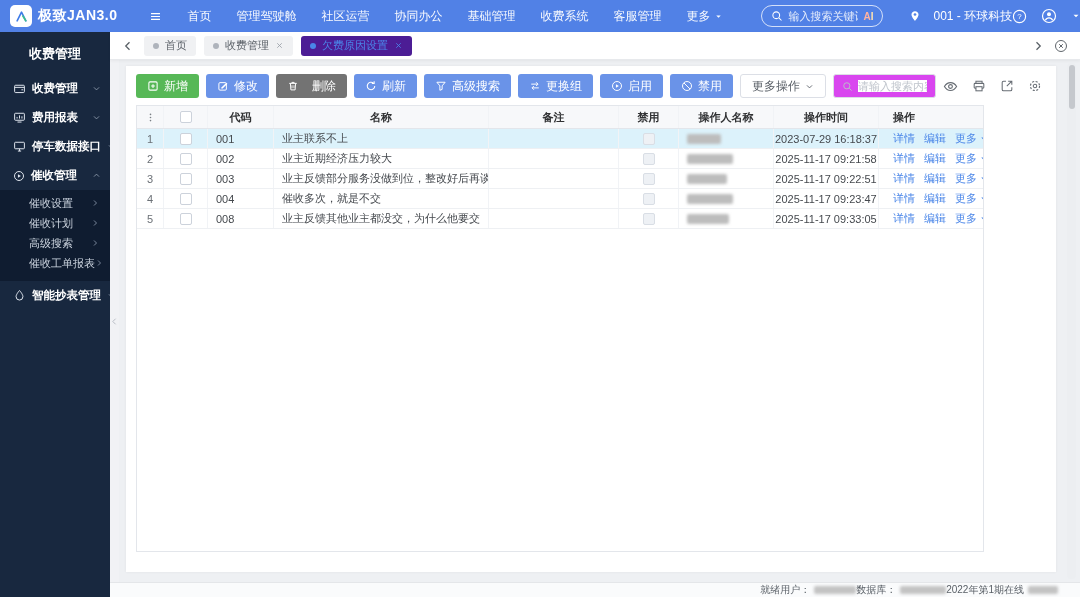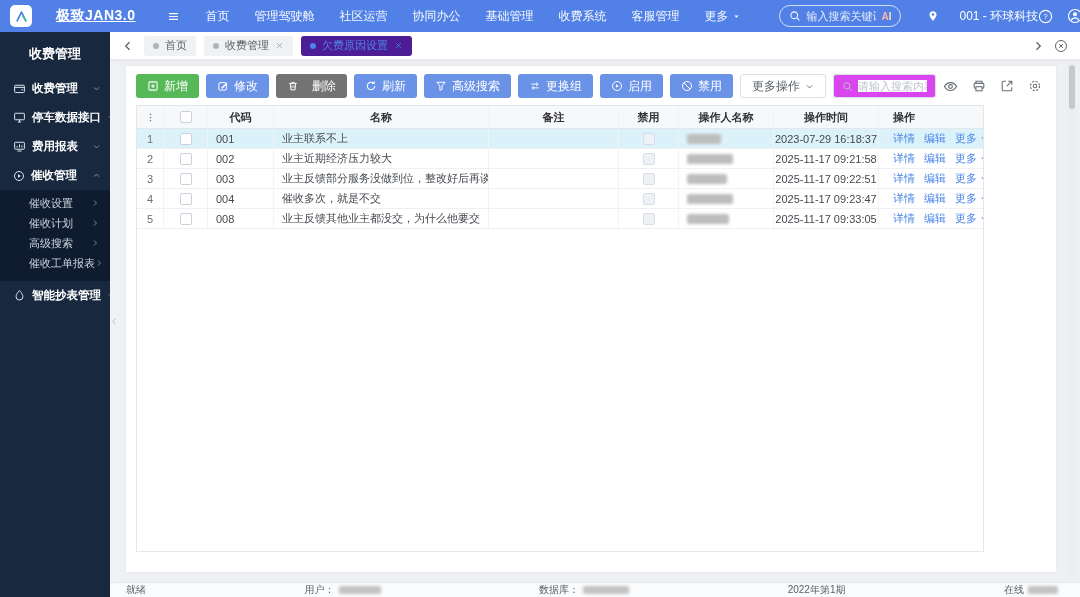--- a/index.html
+++ b/index.html
@@ -2,32 +2,32 @@
 <html><head>
 <meta charset="utf-8">
 <style>
   * { box-sizing: border-box; margin: 0; padding: 0; }
   html,body { background:#d8dbe0; }
   body { font-family: "Liberation Sans", "DejaVu Sans", sans-serif; }
   .app { width:1080px; height:597px; position:relative; overflow:hidden; background:#eef0f3; }
 
   
   .topbar { height:32px; background:#5181e6; display:flex; align-items:center; padding:0 14px 0 10px; color:#fff; }
-  .logo { display:flex; align-items:center; gap:24px; cursor:pointer;text-decoration:underline; }
+  .logo { display:flex; align-items:center; gap:6px; cursor:pointer; }
   .logo-box { width:22px; height:22px; background:#fff; border-radius:5px; display:flex; align-items:center; justify-content:center; }
   .logo-box svg { width:15px; height:15px; display:block; }
   .logo-text { font-size:14px; font-weight:bold; letter-spacing:.5px; white-space:nowrap; }
   .topbar-menu { display:flex; align-items:center; gap:25px; margin-left:32px; font-size:12px; white-space:nowrap; }
   .tmenu-item { cursor:pointer; display:flex; align-items:center; gap:4px; opacity:.96; }
   .topbar-search { margin-left:38px; width:142px; height:22px; border:1px solid rgba(255,255,255,.75); border-radius:11px; display:flex; align-items:center; padding:0 9px; gap:5px; }
   .topbar-search input { flex:1; width:70px; background:transparent; border:0; outline:0; font-size:11px; color:#fff; }
   .topbar-search input::placeholder { color:rgba(255,255,255,.85); }
   .ai-mark { font-size:10px; font-weight:bold; letter-spacing:0; }
   .ai-mark b { color:#ffb3a0; } .ai-mark i { font-style:normal; color:#ffe2b0; }
-  .topbar-org { margin-left:26px; display:flex; align-items:center; gap:20px; font-size:12px; cursor:pointer; white-space:nowrap; }
+  .topbar-org { margin-left:26px; display:flex; align-items:center; gap:12px; font-size:12px; cursor:pointer; white-space:nowrap; }
   .topbar-right { margin-left:auto; display:flex; align-items:center; gap:14px; }
   .ic { display:inline-flex; align-items:center; justify-content:center; }
   .ic svg { display:block; }
 
   
   .body { display:flex; height:565px; }
 
   
   .sidebar { width:110px; background:#18283f; color:#fff; flex:none; overflow:hidden; }
   .sidebar-title { text-align:center; font-weight:bold; font-size:13px; padding:13px 0 11px; }
@@ -84,21 +84,21 @@
   .tcell.actcol { justify-content:flex-start; padding-left:14px; }
   .trow.selected { background:#dcf2fb; }
   .idx { color:#6b7076; }
   .cb { width:12px; height:12px; border:1px solid #ccd2db; border-radius:2px; background:#fff; cursor:pointer; flex:none; }
   .cb.muted { background:#eef1f5; border-color:#d9dee5; cursor:default; }
   .acts { display:flex; gap:9px; }
   .alink { color:#4a86e8; cursor:pointer; display:inline-flex; align-items:center; gap:2px; }
   .redact { display:inline-block; height:10px; border-radius:2px; background:#bdbdbd; filter:blur(1.6px); }
 
   
-  .footer { height:15px; background:#fafbfc; border-top:1px solid #e4e6e9; display:flex; align-items:center; justify-content:space-between; font-size:10px; color:#595f66; padding:0 22px 0 16px; flex:none; }
+  .footer { height:15px; background:#fafbfc; border-top:1px solid #e4e6e9; display:flex; align-items:center; justify-content:flex-end; font-size:10px; color:#595f66; padding:0 22px 0 16px; flex:none; }
   .f-item { display:flex; align-items:center; gap:4px; white-space:nowrap; }
   .f-redact { display:inline-block; height:8px; border-radius:2px; background:#c3c3c3; filter:blur(1.4px); }
 </style>
 </head>
 <body>
 
 <div class="app">
 
   <header class="topbar">
     <div class="logo">
@@ -185,39 +185,39 @@
             <span class="lbl">收费管理</span>
             <span class="ic chev">
               <svg width="9" height="9" viewBox="0 0 16 16">
                 <path d="M3.5 6l4.5 4.5L12.5 6" fill="none" stroke="currentColor" stroke-width="1.5"></path>
               </svg>
             </span>
           </div>
           <div class="side-item">
             <span class="ic s-ic">
               <svg width="13" height="13" viewBox="0 0 16 16">
-                <rect x="2" y="2.8" width="12" height="8" rx="1" fill="none" stroke="currentColor" stroke-width="1.2"></rect>
-                <path d="M6 13.6h4M8 10.8v2.8" stroke="currentColor" stroke-width="1.2"></path>
-              </svg>
-            </span>
-            <span class="lbl">停车数据接口</span>
+                <rect x="2" y="2.8" width="12" height="8.6" rx="1" fill="none" stroke="currentColor" stroke-width="1.2"></rect>
+                <path d="M5 9.3V7.3M8 9.3V5.4M11 9.3V6.5M5.5 13.6h5" stroke="currentColor" stroke-width="1.2"></path>
+              </svg>
+            </span>
+            <span class="lbl">费用报表</span>
             <span class="ic chev">
               <svg width="9" height="9" viewBox="0 0 16 16">
                 <path d="M3.5 6l4.5 4.5L12.5 6" fill="none" stroke="currentColor" stroke-width="1.5"></path>
               </svg>
             </span>
           </div>
           <div class="side-item">
             <span class="ic s-ic">
               <svg width="13" height="13" viewBox="0 0 16 16">
-                <rect x="2" y="2.8" width="12" height="8.6" rx="1" fill="none" stroke="currentColor" stroke-width="1.2"></rect>
-                <path d="M5 9.3V7.3M8 9.3V5.4M11 9.3V6.5M5.5 13.6h5" stroke="currentColor" stroke-width="1.2"></path>
-              </svg>
-            </span>
-            <span class="lbl">费用报表</span>
+                <rect x="2" y="2.8" width="12" height="8" rx="1" fill="none" stroke="currentColor" stroke-width="1.2"></rect>
+                <path d="M6 13.6h4M8 10.8v2.8" stroke="currentColor" stroke-width="1.2"></path>
+              </svg>
+            </span>
+            <span class="lbl">停车数据接口</span>
             <span class="ic chev">
               <svg width="9" height="9" viewBox="0 0 16 16">
                 <path d="M3.5 6l4.5 4.5L12.5 6" fill="none" stroke="currentColor" stroke-width="1.5"></path>
               </svg>
             </span>
           </div>
           <div class="side-item">
             <span class="ic s-ic">
               <svg width="12" height="12" viewBox="0 0 16 16">
                 <circle cx="8" cy="8" r="6" fill="none" stroke="currentColor" stroke-width="1.3"></circle>

